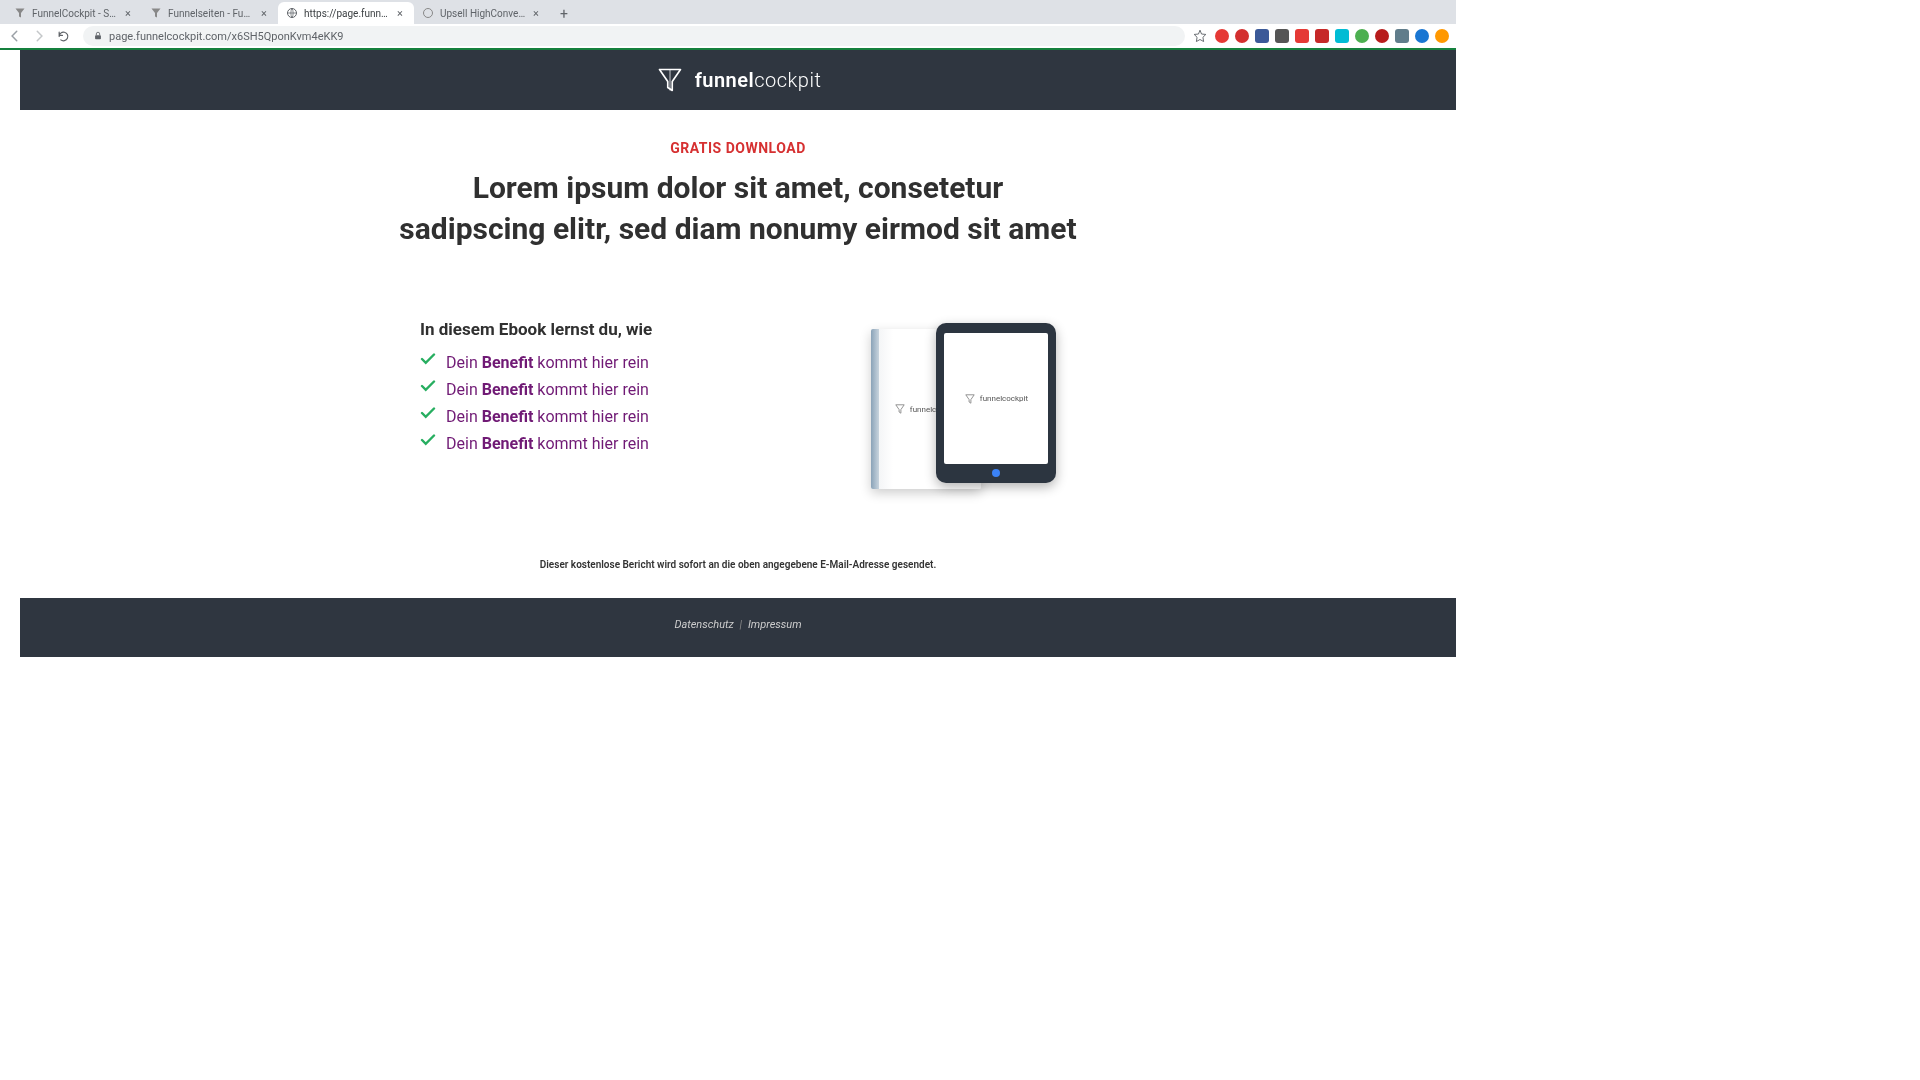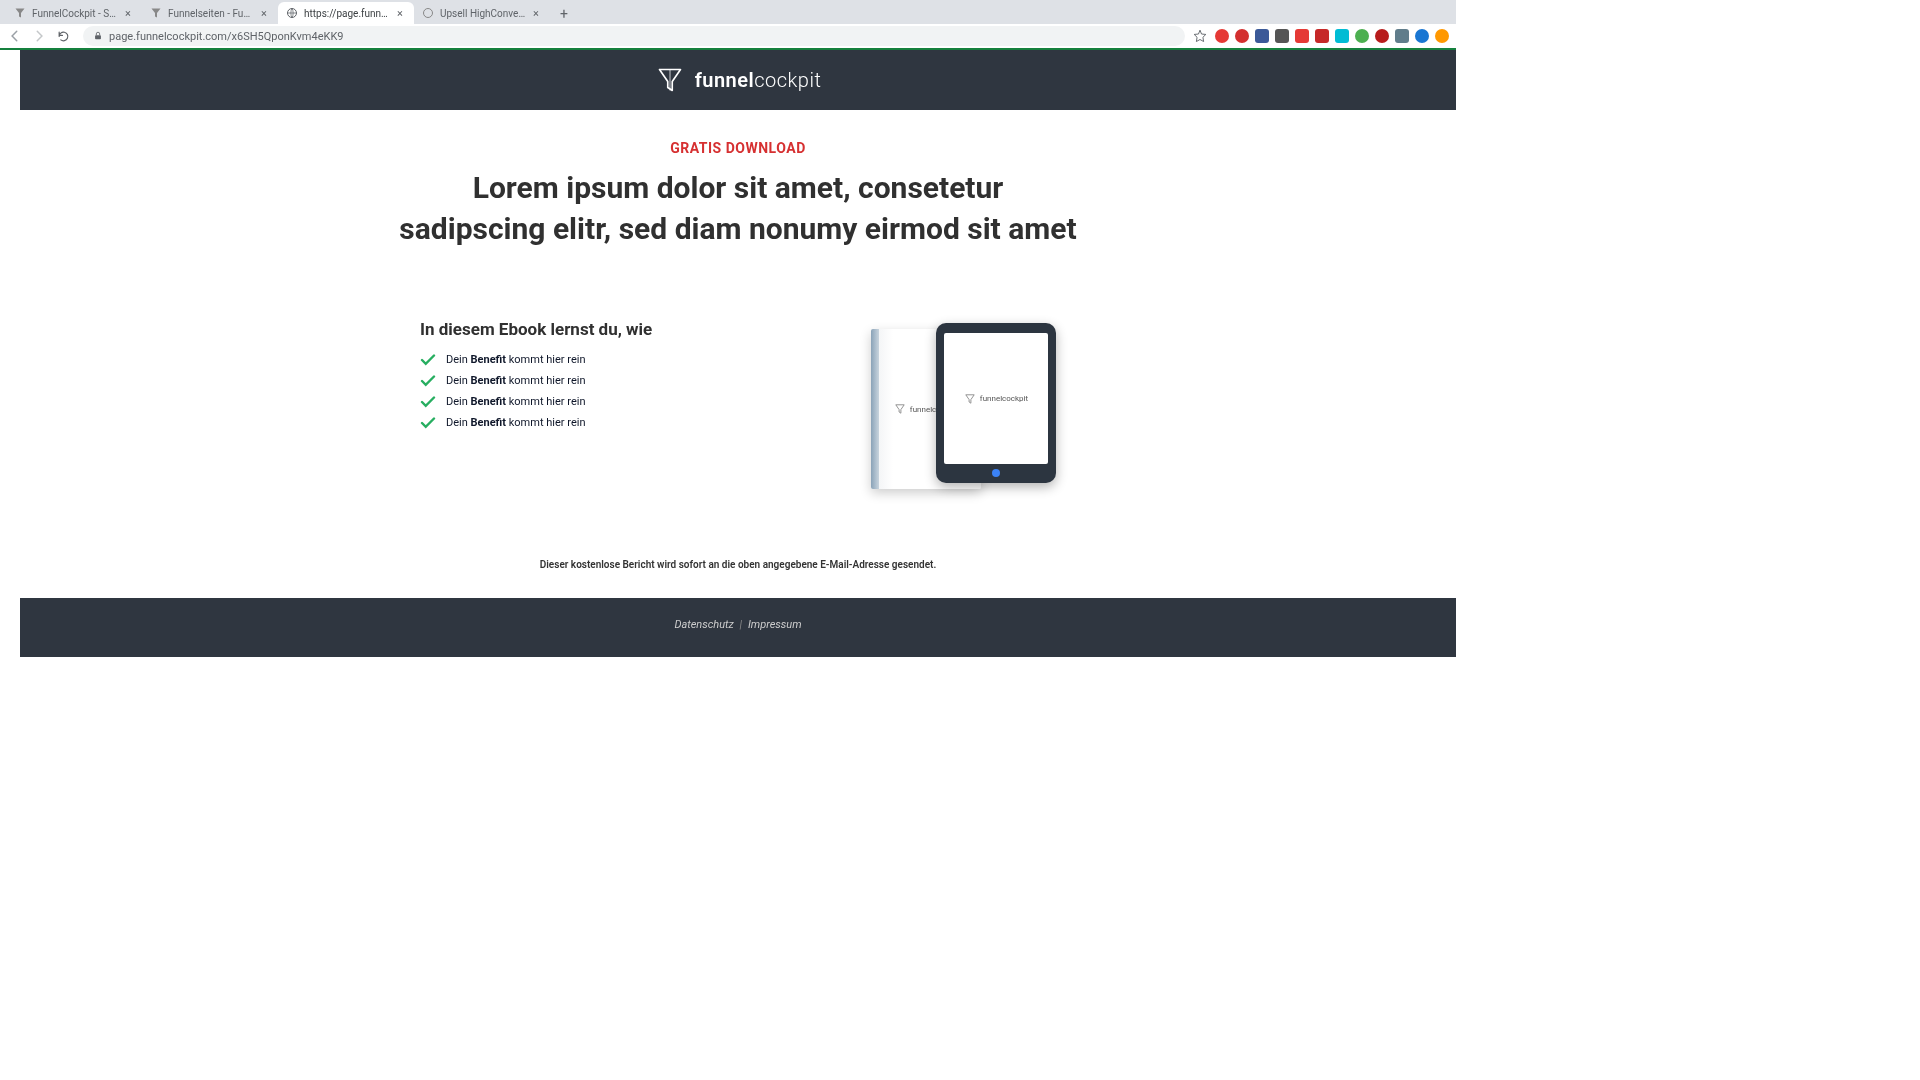--- a/index.html
+++ b/index.html
@@ -35,21 +35,21 @@
     
     .content { max-width: 1000px; margin: 0 auto; padding: 30px 20px 0; text-align: center; }
     .overline { color: #d63031; font-size: 14px; font-weight: 700; letter-spacing: 0.5px; margin-bottom: 12px; }
     .headline { color: #303030; font-size: 30px; font-weight: 700; line-height: 1.35; max-width: 680px; margin: 0 auto; }
     
     .two-col { display: flex; justify-content: center; align-items: flex-start; gap: 76px; margin-top: 70px; }
     
     .left-col { width: 300px; text-align: left; }
     .sub-head { color: #303030; font-size: 17px; font-weight: 700; margin-bottom: 14px; }
     .benefit-list { list-style: none; }
-    .benefit-list li { display: flex; align-items: center; gap: 10px; font-size: 11px; color: #0f172a; margin-bottom: 8px; }
+    .benefit-list li { display: flex; gap: 10px; font-size: 16px; color: #701a75; margin-bottom: 8px; }
     .check { width: 16px; height: 12px; flex-shrink: 0; }
     .benefit-list strong { font-weight: 700; }
     
     .cta-btn { display: inline-block; background: #27ae60; color: #fff; font-size: 15px; font-weight: 700; padding: 14px 40px; border-radius: 28px; border: none; cursor: pointer; margin-top: 18px; width: 225px; text-align: center; box-shadow: 0 2px 0 rgba(0,0,0,0.1) inset, 0 1px 2px rgba(0,0,0,0.15); background-image: linear-gradient(#2ecc71, #27ae60); letter-spacing: 0.3px; }
     
     .right-col { width: 260px; display: flex; align-items: center; justify-content: center; position: relative; height: 180px; }
     .book { width: 110px; height: 160px; background: linear-gradient(90deg, #eef0f2, #fff 20%); border-radius: 2px; box-shadow: 0 4px 12px rgba(0,0,0,0.2); position: relative; display: flex; align-items: center; justify-content: center; }
     .book::before { content: ""; position: absolute; left: 0; top: 0; bottom: 0; width: 8px; background: linear-gradient(90deg, #8aa3b8, #c8d4de); border-top-left-radius: 2px; border-bottom-left-radius: 2px; }
     .tablet { width: 120px; height: 160px; background: #2c3540; border-radius: 10px; box-shadow: 0 4px 12px rgba(0,0,0,0.3); position: absolute; right: 0; top: 4px; display: flex; flex-direction: column; align-items: center; padding: 10px 8px 6px; }
     .tablet-screen { background: #fff; flex: 1; width: 100%; border-radius: 2px; display: flex; align-items: center; justify-content: center; }

